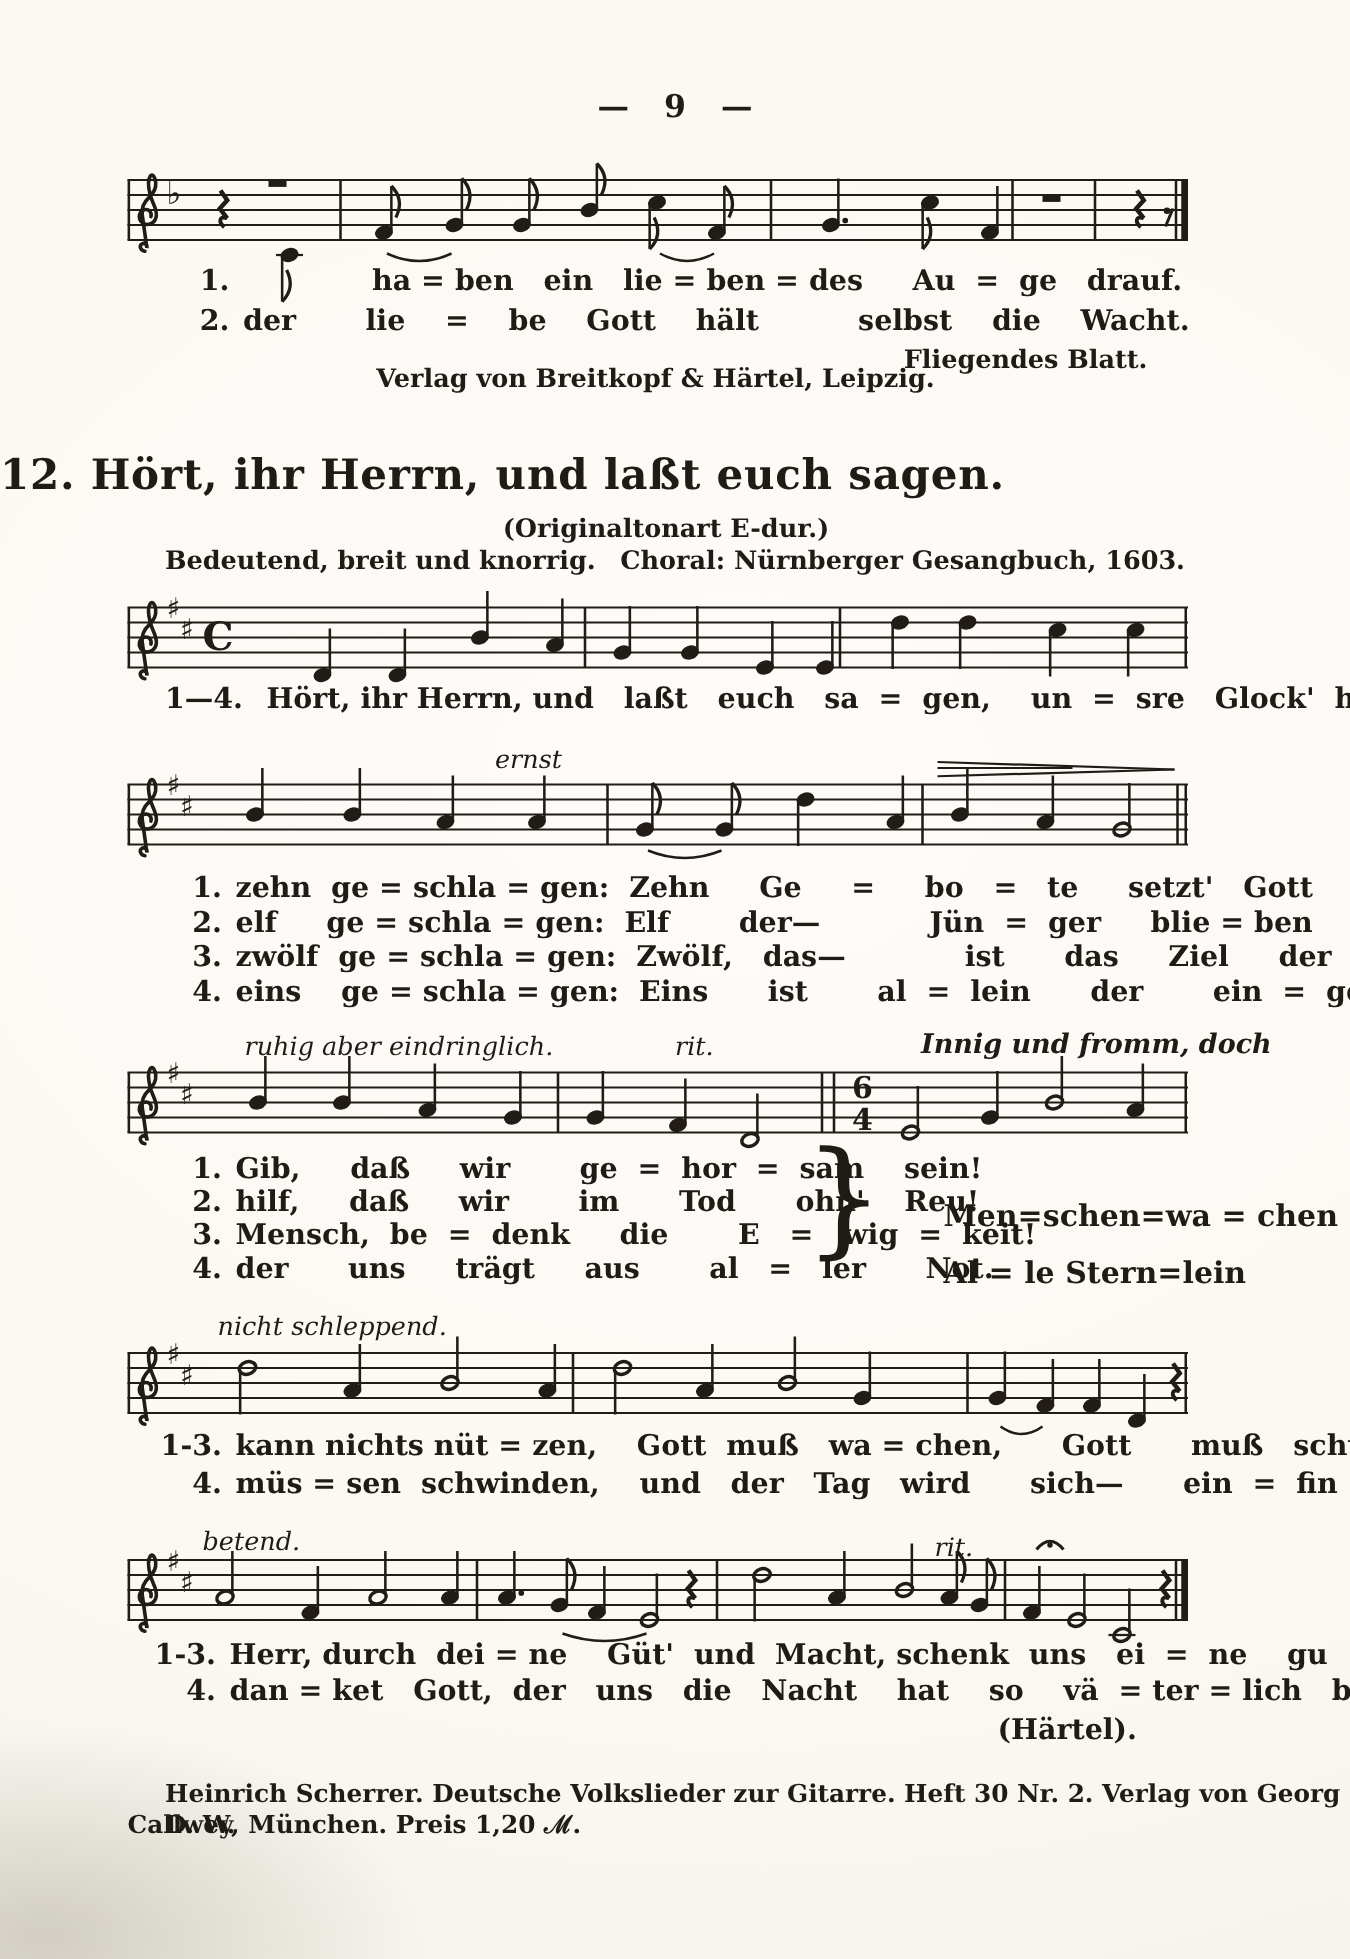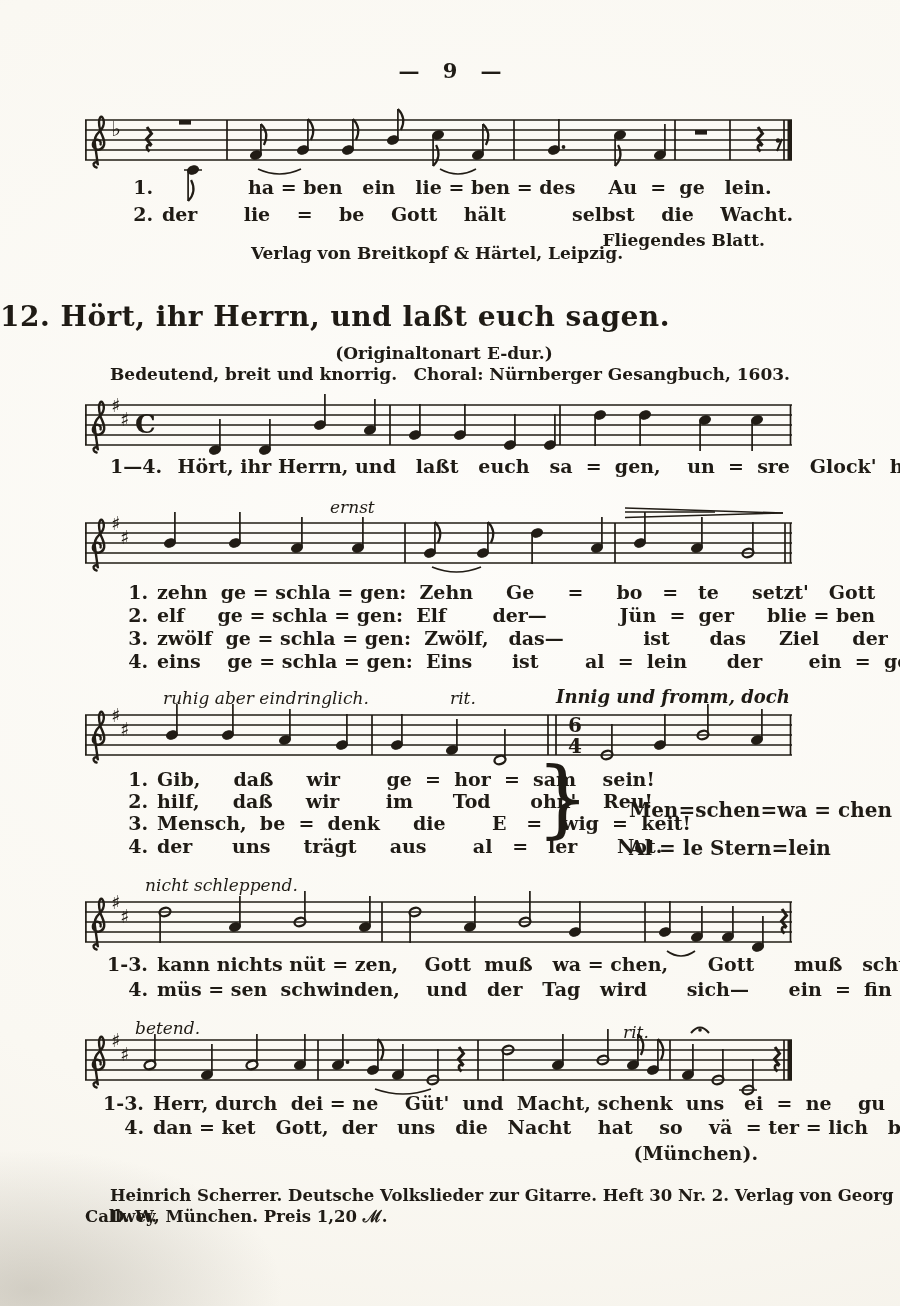--- a/index.html
+++ b/index.html
@@ -90,21 +90,21 @@
       <path d="M673 37 L677.5 43.5 L672.5 49 L677.5 55.5" fill="none" stroke="#211c15" stroke-width="3"></path>
       <path d="M677.5 55.5 C 672 53.5, 671.5 58, 675.5 61.5" fill="none" stroke="#211c15" stroke-width="2.6"></path>
       <circle cx="693" cy="50.5" r="2.2" fill="#211c15"></circle>
       <line x1="697" y1="49" x2="692" y2="61" stroke="#211c15" stroke-width="2"></line>
       <path d="M173 79 Q 194.5 89, 216 79" fill="none" stroke="#211c15" stroke-width="1.7"></path>
       <path d="M355 79 Q 373 89, 391 79" fill="none" stroke="#211c15" stroke-width="1.7"></path>
     </svg>
 
   <div class="lyr-row" style="left:105px;top:176px;">
     <span class="num">1.</span>
-    <span>             ha = ben   ein   lie = ben = des     Au  =  ge   lein.</span>
+    <span>             ha = ben   ein   lie = ben = des     Au  =  ge   drauf.</span>
   </div>
   <div class="lyr-row" style="left:105px;top:203px;">
     <span class="num">2.</span>
     <span>der       lie    =    be    Gott    hält          selbst    die    Wacht.</span>
   </div>
 
   <div class="abs attrib" style="right:135px;top:230px;text-align:right;">Fliegendes Blatt.</div>
   <div class="abs publisher">Verlag von Breitkopf &amp; Härtel, Leipzig.</div>
 
   <div class="abs title">12. Hört, ihr Herrn, und laßt euch sagen.</div>
@@ -212,21 +212,21 @@
     <span class="num">3.</span>
     <span>zwölf  ge = schla = gen:  Zwölf,   das—            ist      das     Ziel     der      Zeit;</span>
   </div>
   <div class="lyr-row" style="left:100px;top:650px;">
     <span class="num">4.</span>
     <span>eins    ge = schla = gen:  Eins      ist       al  =  lein      der       ein  =  ge    Gott,</span>
   </div>
 
   <div class="marking" style="left:163px;top:688px;">ruhig aber eindringlich.</div>
   <div class="marking" style="left:450px;top:688px;">rit.</div>
-  <div class="marking bold" style="left:556px;top:686px;text-align:right;">Innig und fromm, doch</div>
+  <div class="marking bold" style="left:614px;top:686px;text-align:right;">Innig und fromm, doch</div>
   <svg class="staff" width="707" height="112" style="top:685px;">
       <line x1="0" y1="30" x2="707" y2="30" stroke="#211c15" stroke-width="1.3"></line>
       <line x1="0" y1="40" x2="707" y2="40" stroke="#211c15" stroke-width="1.3"></line>
       <line x1="0" y1="50" x2="707" y2="50" stroke="#211c15" stroke-width="1.3"></line>
       <line x1="0" y1="60" x2="707" y2="60" stroke="#211c15" stroke-width="1.3"></line>
       <line x1="0" y1="70" x2="707" y2="70" stroke="#211c15" stroke-width="1.3"></line>
       <line x1="0.9" y1="30" x2="0.9" y2="70" stroke="#211c15" stroke-width="1.7"></line>
       <line x1="287" y1="30" x2="287" y2="70" stroke="#211c15" stroke-width="1.7"></line>
       <line x1="463" y1="30" x2="463" y2="70" stroke="#211c15" stroke-width="1.7"></line>
       <line x1="471" y1="30" x2="471" y2="70" stroke="#211c15" stroke-width="1.7"></line>
@@ -394,18 +394,18 @@
     </svg>
   <div class="lyr-row" style="left:88px;top:1092px;">
     <span class="num mid">1-3.</span>
     <span>Herr, durch  dei = ne    Güt'  und  Macht, schenk  uns   ei  =  ne    gu  =  te   Nacht.</span>
   </div>
   <div class="lyr-row" style="left:88px;top:1116px;">
     <span class="num mid">4.</span>
     <span>dan = ket   Gott,  der   uns   die   Nacht    hat    so    vä  = ter = lich   be=wacht!</span>
   </div>
 
-  <div class="abs attrib" style="right:142px;top:1142px;font-size:19px;">(München).</div>
+  <div class="abs attrib" style="right:142px;top:1142px;font-size:19px;">(Härtel).</div>
 
   <div class="abs footer" style="left:110px;top:1161px;">Heinrich Scherrer.  Deutsche Volkslieder zur Gitarre.  Heft 30 Nr. 2.  Verlag von Georg D. W.</div>
   <div class="abs footer" style="left:85px;top:1182px;">Callwey, München.  Preis 1,20 ℳ.</div>
 
 </div>
 
 </body></html>

